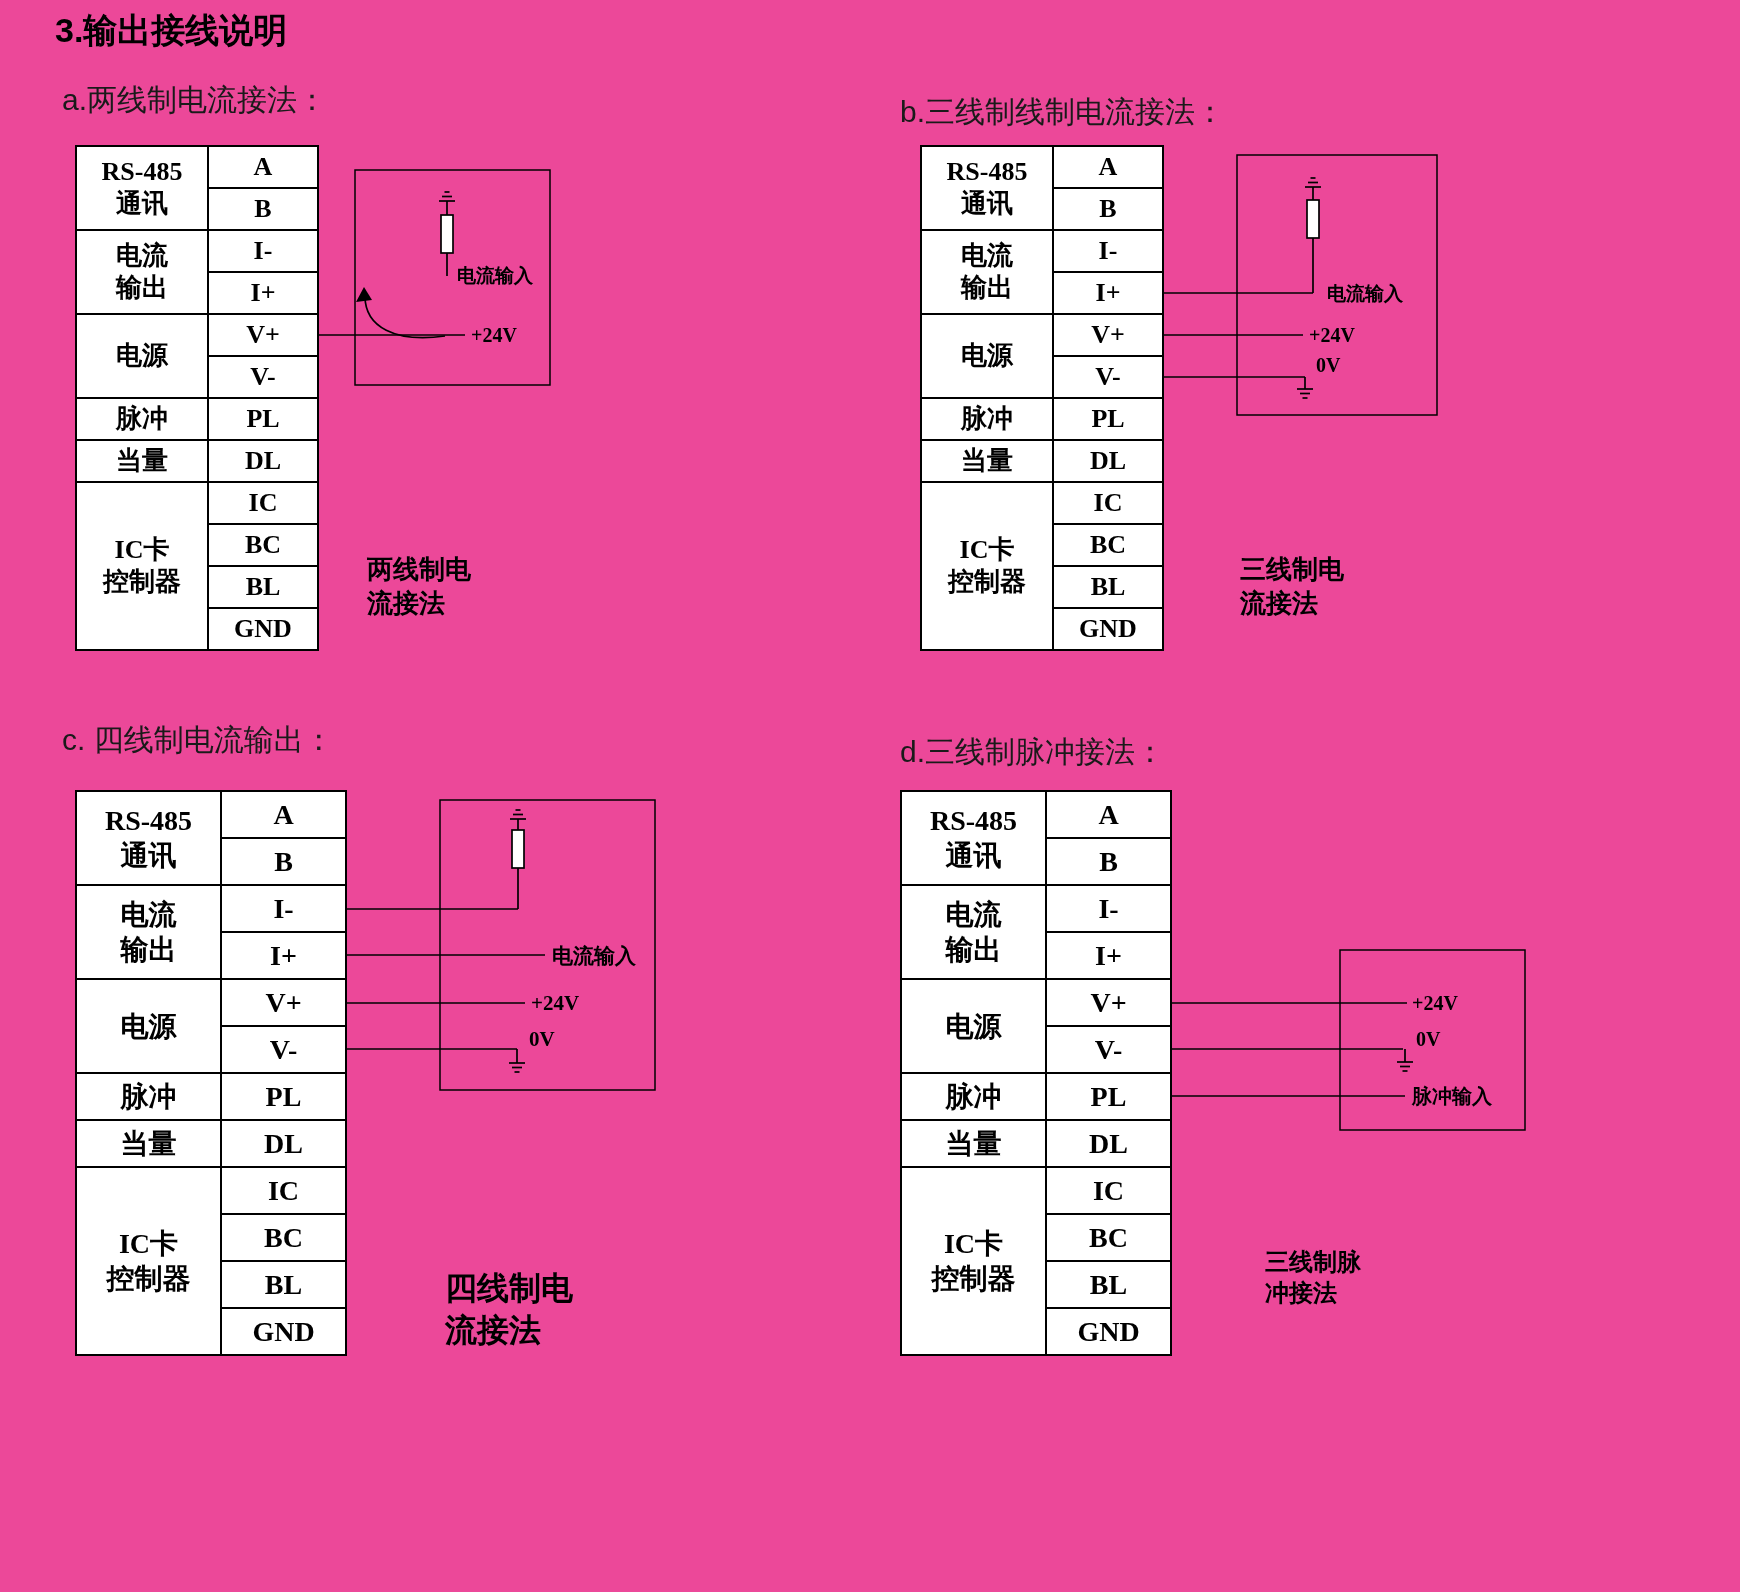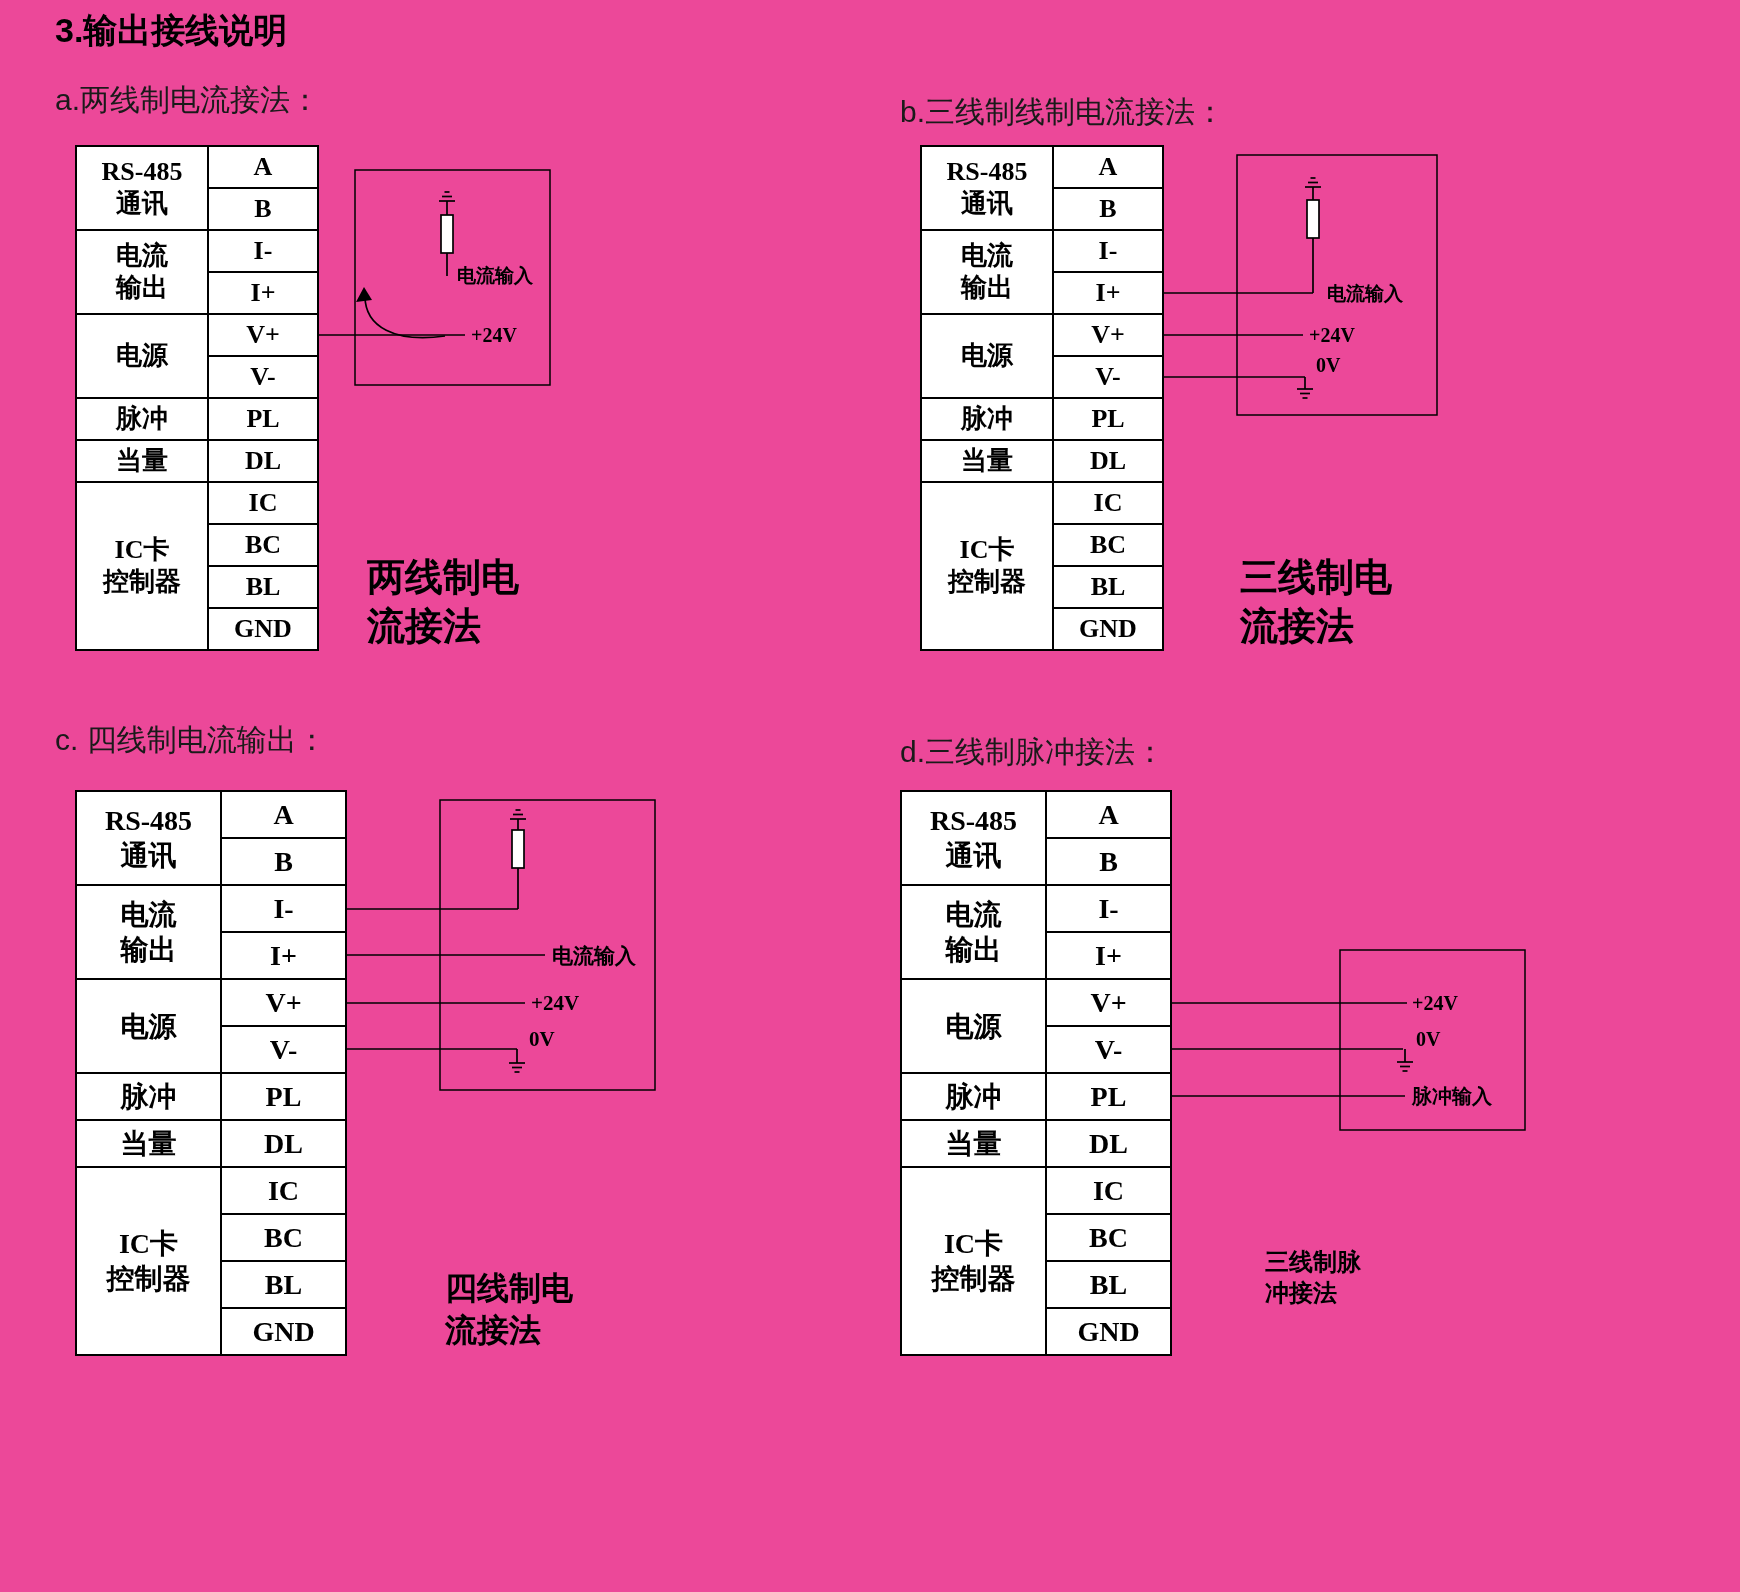--- a/index.html
+++ b/index.html
@@ -7,21 +7,21 @@
         font-family:"Liberation Sans",sans-serif;overflow:hidden;}
   .title{position:absolute;left:55px;top:8px;font-size:34px;font-weight:bold;
          font-family:"Liberation Sans",sans-serif;color:#000;}
   .panel{position:absolute;}
   .panel-a{left:55px;top:75px;width:800px;height:630px;}
   .panel-b{left:895px;top:75px;width:800px;height:630px;}
   .panel-c{left:55px;top:715px;width:820px;height:730px;}
   .panel-d{left:895px;top:715px;width:845px;height:730px;}
   .panel-heading{position:absolute;top:5px;font-size:30px;color:#1a1a1a;
                  font-family:"Liberation Sans",sans-serif;white-space:nowrap;}
-  .hx0{left:0;} .hx5{left:5px;margin-top:12px;}
+  .hx0{left:7px;} .hx5{left:5px;margin-top:12px;}
 
   table.tblock{position:absolute;border-collapse:collapse;background:#fff;table-layout:fixed;}
   table.tblock td{border:2px solid #000;text-align:center;vertical-align:middle;padding:0;
                   font-family:"Liberation Serif",serif;font-weight:bold;color:#000;}
   .gl{display:block;line-height:1.25;}
   
   .size-sm{left:20px;top:70px;}
   .size-sm-b{left:25px;top:70px;}
   .size-sm td,.size-sm-b td{height:40px;font-size:26px;}
   .size-sm col.c1,.size-sm-b col.c1{width:132px;}
@@ -35,21 +35,21 @@
 
   svg.wires{position:absolute;left:0;top:0;pointer-events:none;}
   svg.wires line,svg.wires path{stroke:#000;stroke-width:1.7;fill:none;}
   svg.wires rect.box{stroke:#000;stroke-width:1.5;fill:none;}
   svg.wires rect.res{stroke:#000;stroke-width:1.7;fill:#fff;}
   svg.wires polygon{fill:#000;stroke:none;}
   svg.wires text{font-family:"Liberation Serif",serif;font-weight:bold;fill:#000;}
   .lbl-sm{font-size:19px;} .lbl-md{font-size:20px;} .lbl-lg{font-size:21px;}
 
   .caption{position:absolute;font-family:"Liberation Serif",serif;font-weight:bold;
-           font-size:38px;line-height:1.3;color:#000;}
+           font-size:26px;line-height:1.3;color:#000;}
   .caption span{display:block;}
   .cap-a{left:312px;top:478px;}
   .cap-b{left:345px;top:478px;}
   .cap-c{left:390px;top:545px;font-size:32px;margin-top:8px;}
   .cap-d{left:370px;top:532px;font-size:24px;}
 </style>
 </head>
 <body>
 
 <div id="page">

